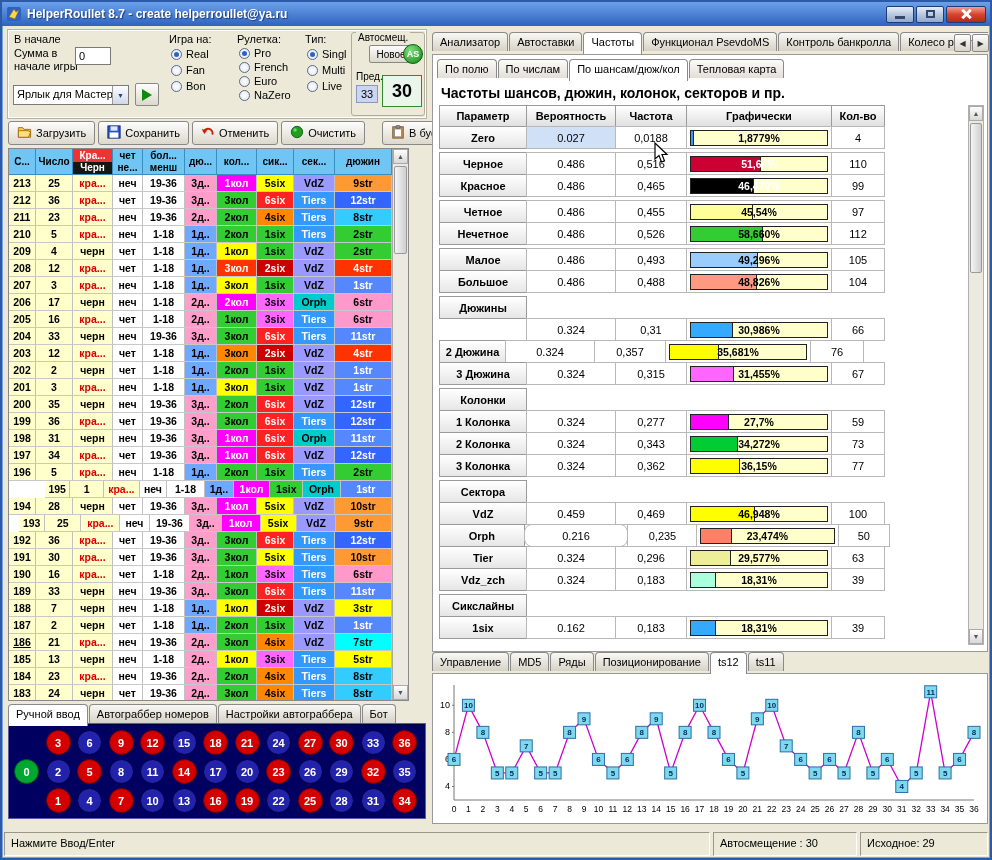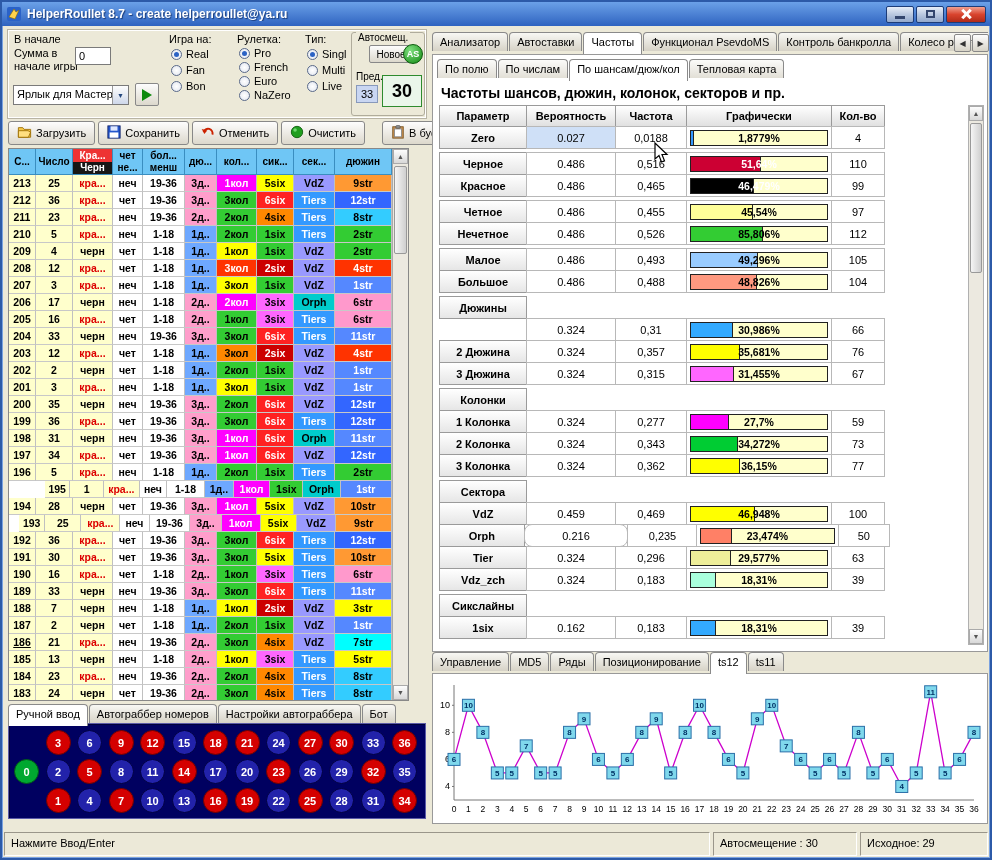--- a/index.html
+++ b/index.html
@@ -797,21 +797,21 @@
             </div>
             <div class="fc" style="width: 54px;">97</div>
           </div>
           <div class="frow">
             <div class="fc param" style="width: 88px;">Нечетное</div>
             <div class="fc" style="width: 90px;">0.486</div>
             <div class="fc" style="width: 72px;">0,526</div>
             <div class="fc graph" style="width: 146px;">
               <div class="gauge">
                 <div class="gfill" style="width: 52.582%; background: rgb(51, 204, 51);"></div>
-                <div class="glabel" style="color: rgb(0, 0, 0);">85,806%</div>
+                <div class="glabel" style="color: rgb(0, 0, 0);">58,660%</div>
               </div>
             </div>
             <div class="fc" style="width: 54px;">112</div>
           </div>
           <div class="frow gap">
             <div class="fc param" style="width: 88px;">Малое</div>
             <div class="fc" style="width: 90px;">0.486</div>
             <div class="fc" style="width: 72px;">0,493</div>
             <div class="fc graph" style="width: 146px;">
               <div class="gauge">
@@ -843,21 +843,21 @@
             <div class="fc" style="width: 72px;">0,31</div>
             <div class="fc graph" style="width: 146px;">
               <div class="gauge">
                 <div class="gfill" style="width: 30.986%; background: rgb(51, 170, 255);"></div>
                 <div class="glabel" style="color: rgb(0, 0, 0);">30,986%</div>
               </div>
             </div>
             <div class="fc" style="width: 54px;">66</div>
           </div>
           <div class="frow">
-            <div class="fc param" style="width: 88px;">2 Дюжина</div>
+            <div class="fc param" style="width: 67px;">2 Дюжина</div>
             <div class="fc" style="width: 90px;">0.324</div>
             <div class="fc" style="width: 72px;">0,357</div>
             <div class="fc graph" style="width: 146px;">
               <div class="gauge">
                 <div class="gfill" style="width: 35.681%; background: rgb(255, 255, 0);"></div>
                 <div class="glabel" style="color: rgb(0, 0, 0);">35,681%</div>
               </div>
             </div>
             <div class="fc" style="width: 54px;">76</div>
           </div>

